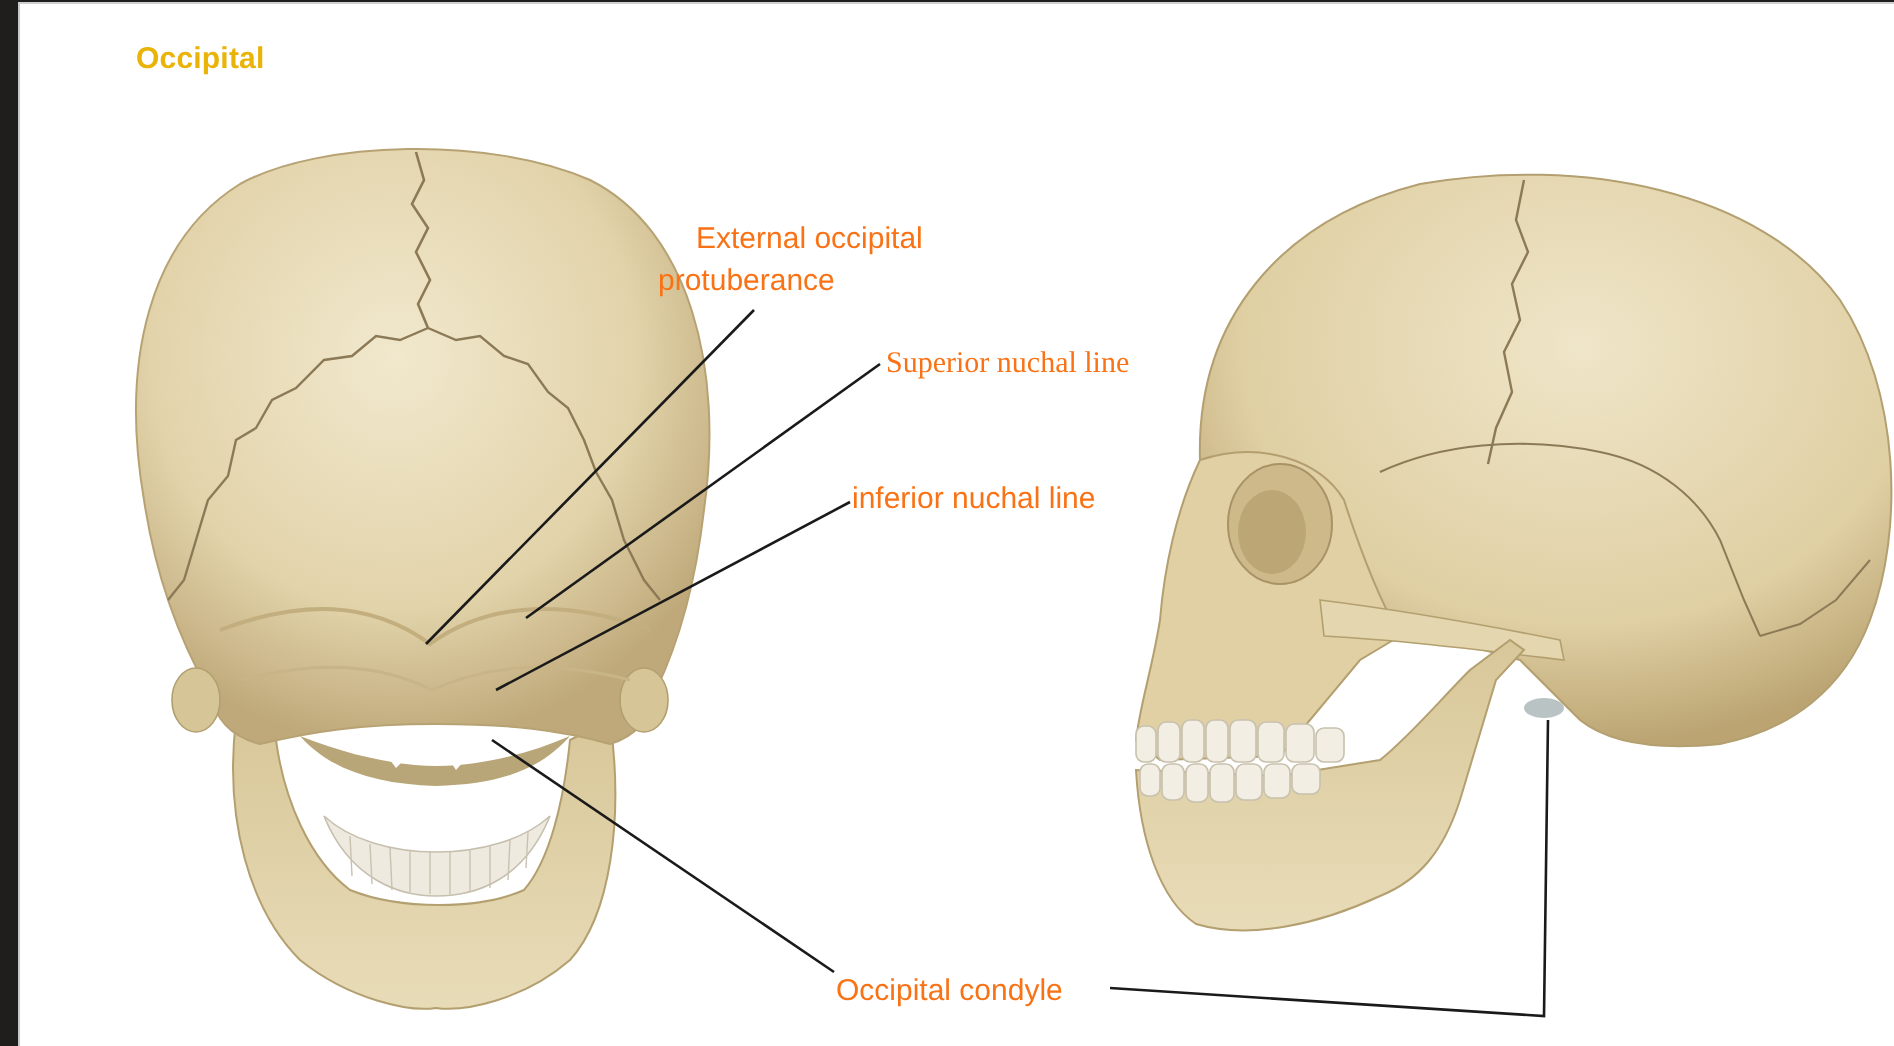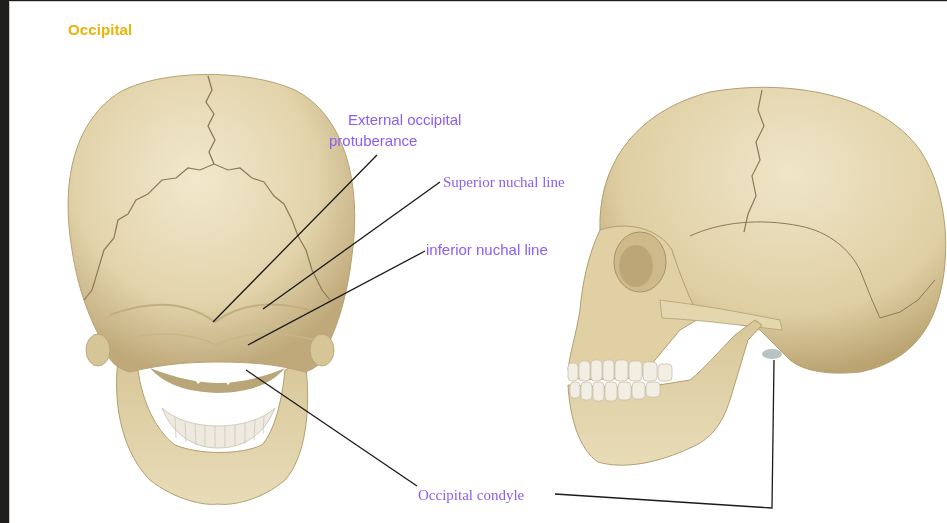--- a/index.html
+++ b/index.html
@@ -11,21 +11,21 @@
     .slide {
       position: absolute; left: 9px; top: 1px; width: 938px; height: 522px;
       background: #ffffff; border-left: 1px solid #c9c9c9; border-top: 1px solid #d0d0d0;
       box-sizing: border-box;
     }
     .title {
       position: absolute; left: 28px; top: 21px;
       font-size: 15px; font-weight: bold; color: #eab308; letter-spacing: 0.1px; margin-left: 40px;
     }
     .label {
-      position: absolute; font-size: 15px; color: #8b5cf6; line-height: 21px; white-space: nowrap;
+      position: absolute; font-size: 15px; color: #f97316; line-height: 21px; white-space: nowrap;
     }
     svg.art { position: absolute; left: 0; top: 0; }
   </style>
 </head>
 <body>
 
 <div class="slide"></div>
 
 <div class="title">Occipital</div>
 
@@ -125,13 +125,13 @@
     <line x1="425" y1="251" x2="248" y2="345"></line>
     <line x1="417" y1="486" x2="246" y2="370"></line>
     <polyline points="555,494 772,508 774,360"></polyline>
   </g>
 </svg>
 
 <div class="label" style="left:348px; top:109px;">External occipital</div>
 <div class="label" style="left:329px; top:130px;">protuberance</div>
 <div class="label" style="left:443px; top:172px;font-family:Liberation Serif, serif;">Superior nuchal line</div>
 <div class="label" style="left:426px; top:239px;text-align:center;">inferior nuchal line</div>
-<div class="label" style="left:418px; top:485px;font-family:Liberation Serif, serif;">Occipital condyle</div>
+<div class="label" style="left:418px; top:485px;">Occipital condyle</div>
 
 </body></html>

